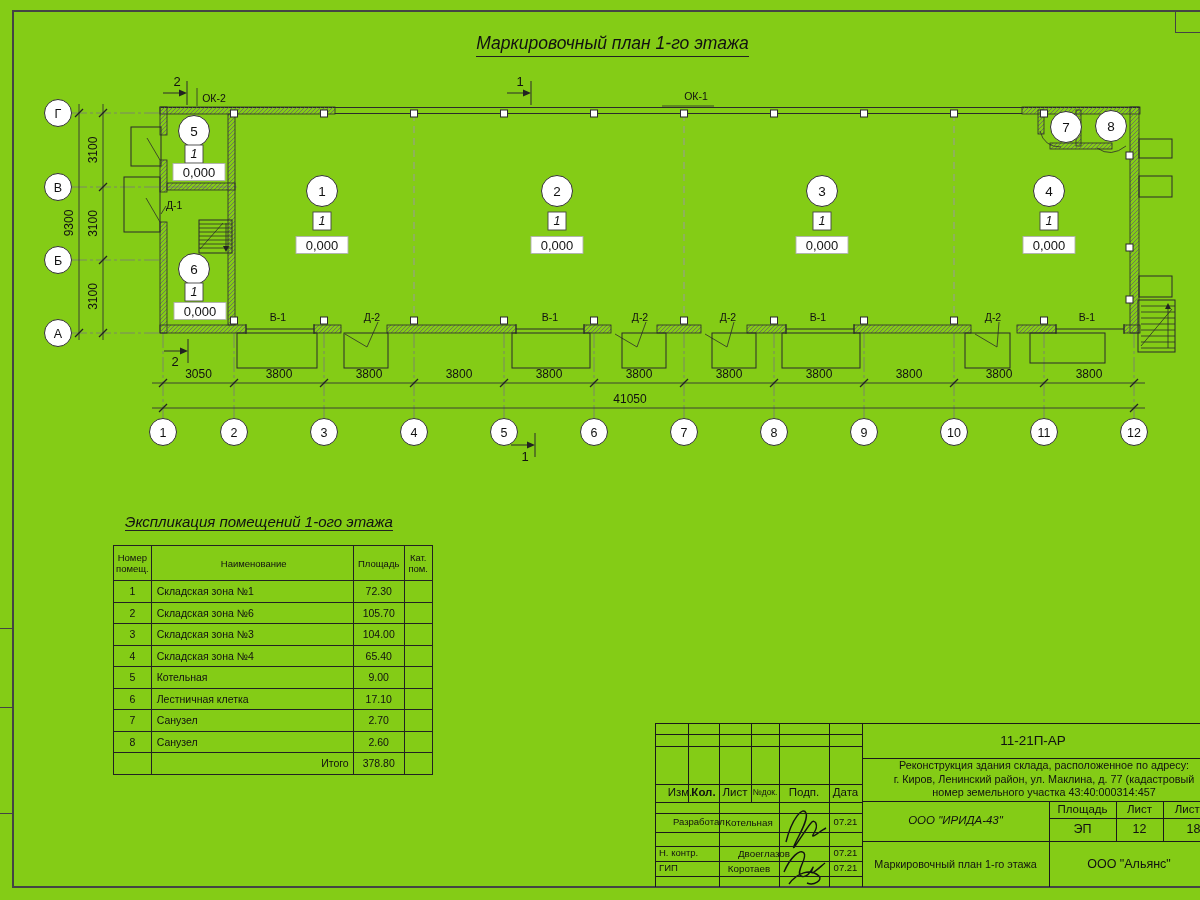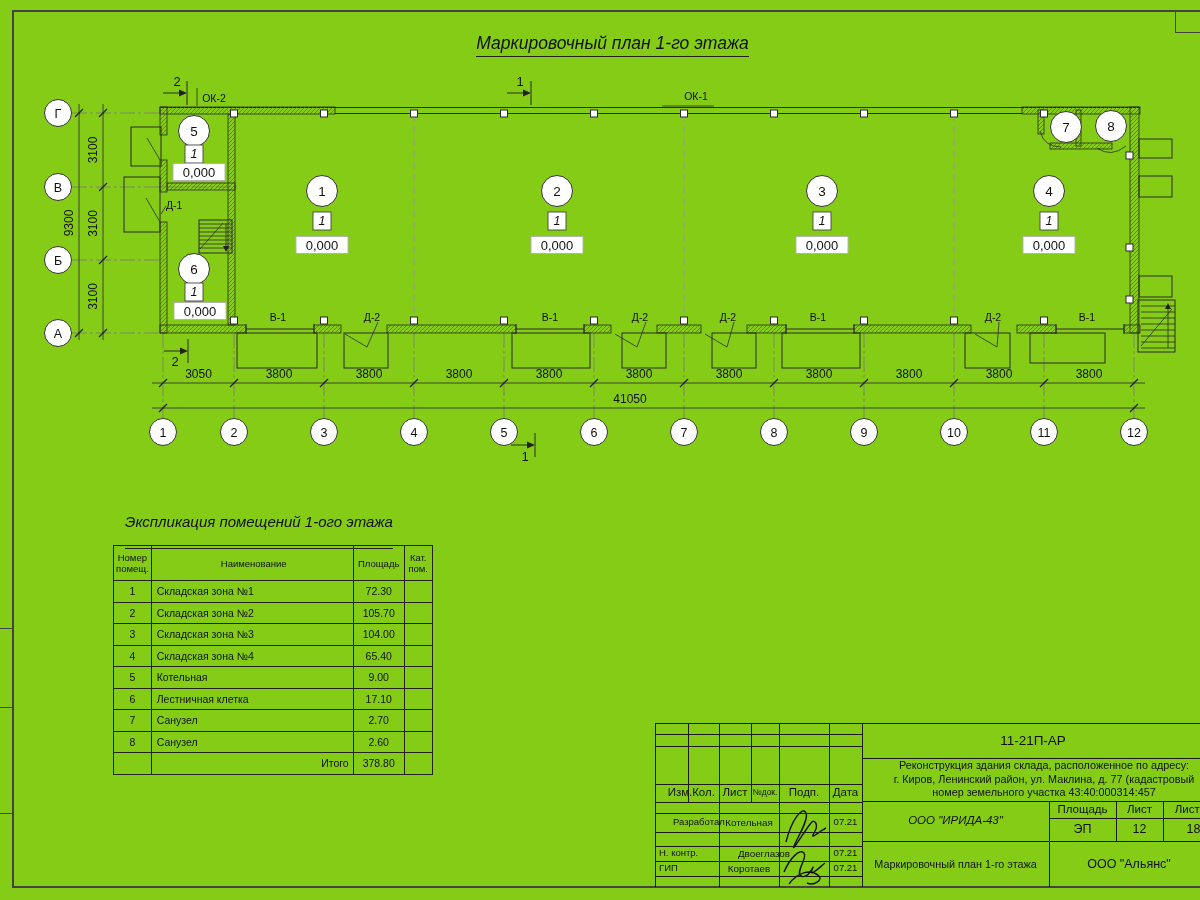--- a/index.html
+++ b/index.html
@@ -7,21 +7,21 @@
          font-family:"Liberation Sans",sans-serif;color:#111;}
   .abs{position:absolute;}
   
   .frame-line{position:absolute;background:#444;}
   .corner-box{position:absolute;border:1.5px solid #444;border-right:none;}
   
   .plan-title{position:absolute;left:440px;top:33px;width:345px;text-align:center;
               font-style:italic;font-size:17.5px;}
   .plan-title span{border-bottom:1.4px solid #222;padding-bottom:3px;}
   .expl-title{position:absolute;left:125px;top:513px;font-style:italic;font-size:15px;}
-  .expl-title span{border-bottom:1.3px solid #222;padding-bottom:18px;}
+  .expl-title span{border-bottom:1.3px solid #222;padding-bottom:0;}
   
   table.expl{position:absolute;left:113px;top:545px;border-collapse:collapse;
              font-size:10.5px;table-layout:fixed;}
   table.expl th,table.expl td{border:1px solid #222;padding:0 2px;overflow:hidden;}
   table.expl{border:1.5px solid #222;}
   table.expl th{font-weight:normal;font-size:9.5px;height:34px;}
   table.expl td{height:20.5px;}
   .c-num{width:27px;text-align:center;}
   .c-name{width:192px;text-align:left;padding-left:5px!important;}
   .c-area{width:46px;text-align:center;}
@@ -359,21 +359,21 @@
     </thead>
     <tbody id="expl-body">
         <tr>
           <td class="c-num">1</td>
           <td class="c-name">Складская зона №1</td>
           <td class="c-area">72.30</td>
           <td class="c-cat"></td>
         </tr>
         <tr>
           <td class="c-num">2</td>
-          <td class="c-name">Складская зона №2</td>
+          <td class="c-name">Складская зона №6</td>
           <td class="c-area">105.70</td>
           <td class="c-cat"></td>
         </tr>
         <tr>
           <td class="c-num">3</td>
           <td class="c-name">Складская зона №3</td>
           <td class="c-area">104.00</td>
           <td class="c-cat"></td>
         </tr>
         <tr>
@@ -413,21 +413,21 @@
         <td class="c-name total-name">Итого</td>
         <td class="c-area">378.80</td>
         <td class="c-cat"></td>
       </tr>
     </tfoot>
   </table>
 
   <div id="tb">
 
     <div class="tbc" style="left:8px;top:60px;width:32px;height:18px;font-size:11.5px;">Изм.</div>
-    <div class="tbc" style="left:32px;top:60px;width:31px;height:18px;font-size:11.5px;">Кол.</div>
+    <div class="tbc" style="left:32px;top:60px;width:31px;height:18px;font-size:11.5px;font-weight:bold;">Кол.</div>
     <div class="tbc" style="left:63px;top:60px;width:32px;height:18px;font-size:11.5px;">Лист</div>
     <div class="tbc" style="left:95px;top:60px;width:28px;height:18px;font-size:8.5px;">№док.</div>
     <div class="tbc" style="left:123px;top:60px;width:50px;height:18px;font-size:11.5px;">Подп.</div>
     <div class="tbc" style="left:173px;top:60px;width:33px;height:18px;font-size:11.5px;">Дата</div>
 
     <div class="tbc" style="left:3px;top:89px;width:60px;height:19px;font-size:9.5px;justify-content:flex-start;margin-left:14px;">Разработал</div>
     <div class="tbc" style="left:64px;top:89px;width:58px;height:19px;font-size:9.8px;">Котельная</div>
     <div class="tbc" style="left:173px;top:89px;width:33px;height:19px;font-size:9.5px;">07.21</div>
 
     <div class="tbc" style="left:3px;top:122px;width:60px;height:15px;font-size:9.5px;justify-content:flex-start;">Н. контр.</div>

